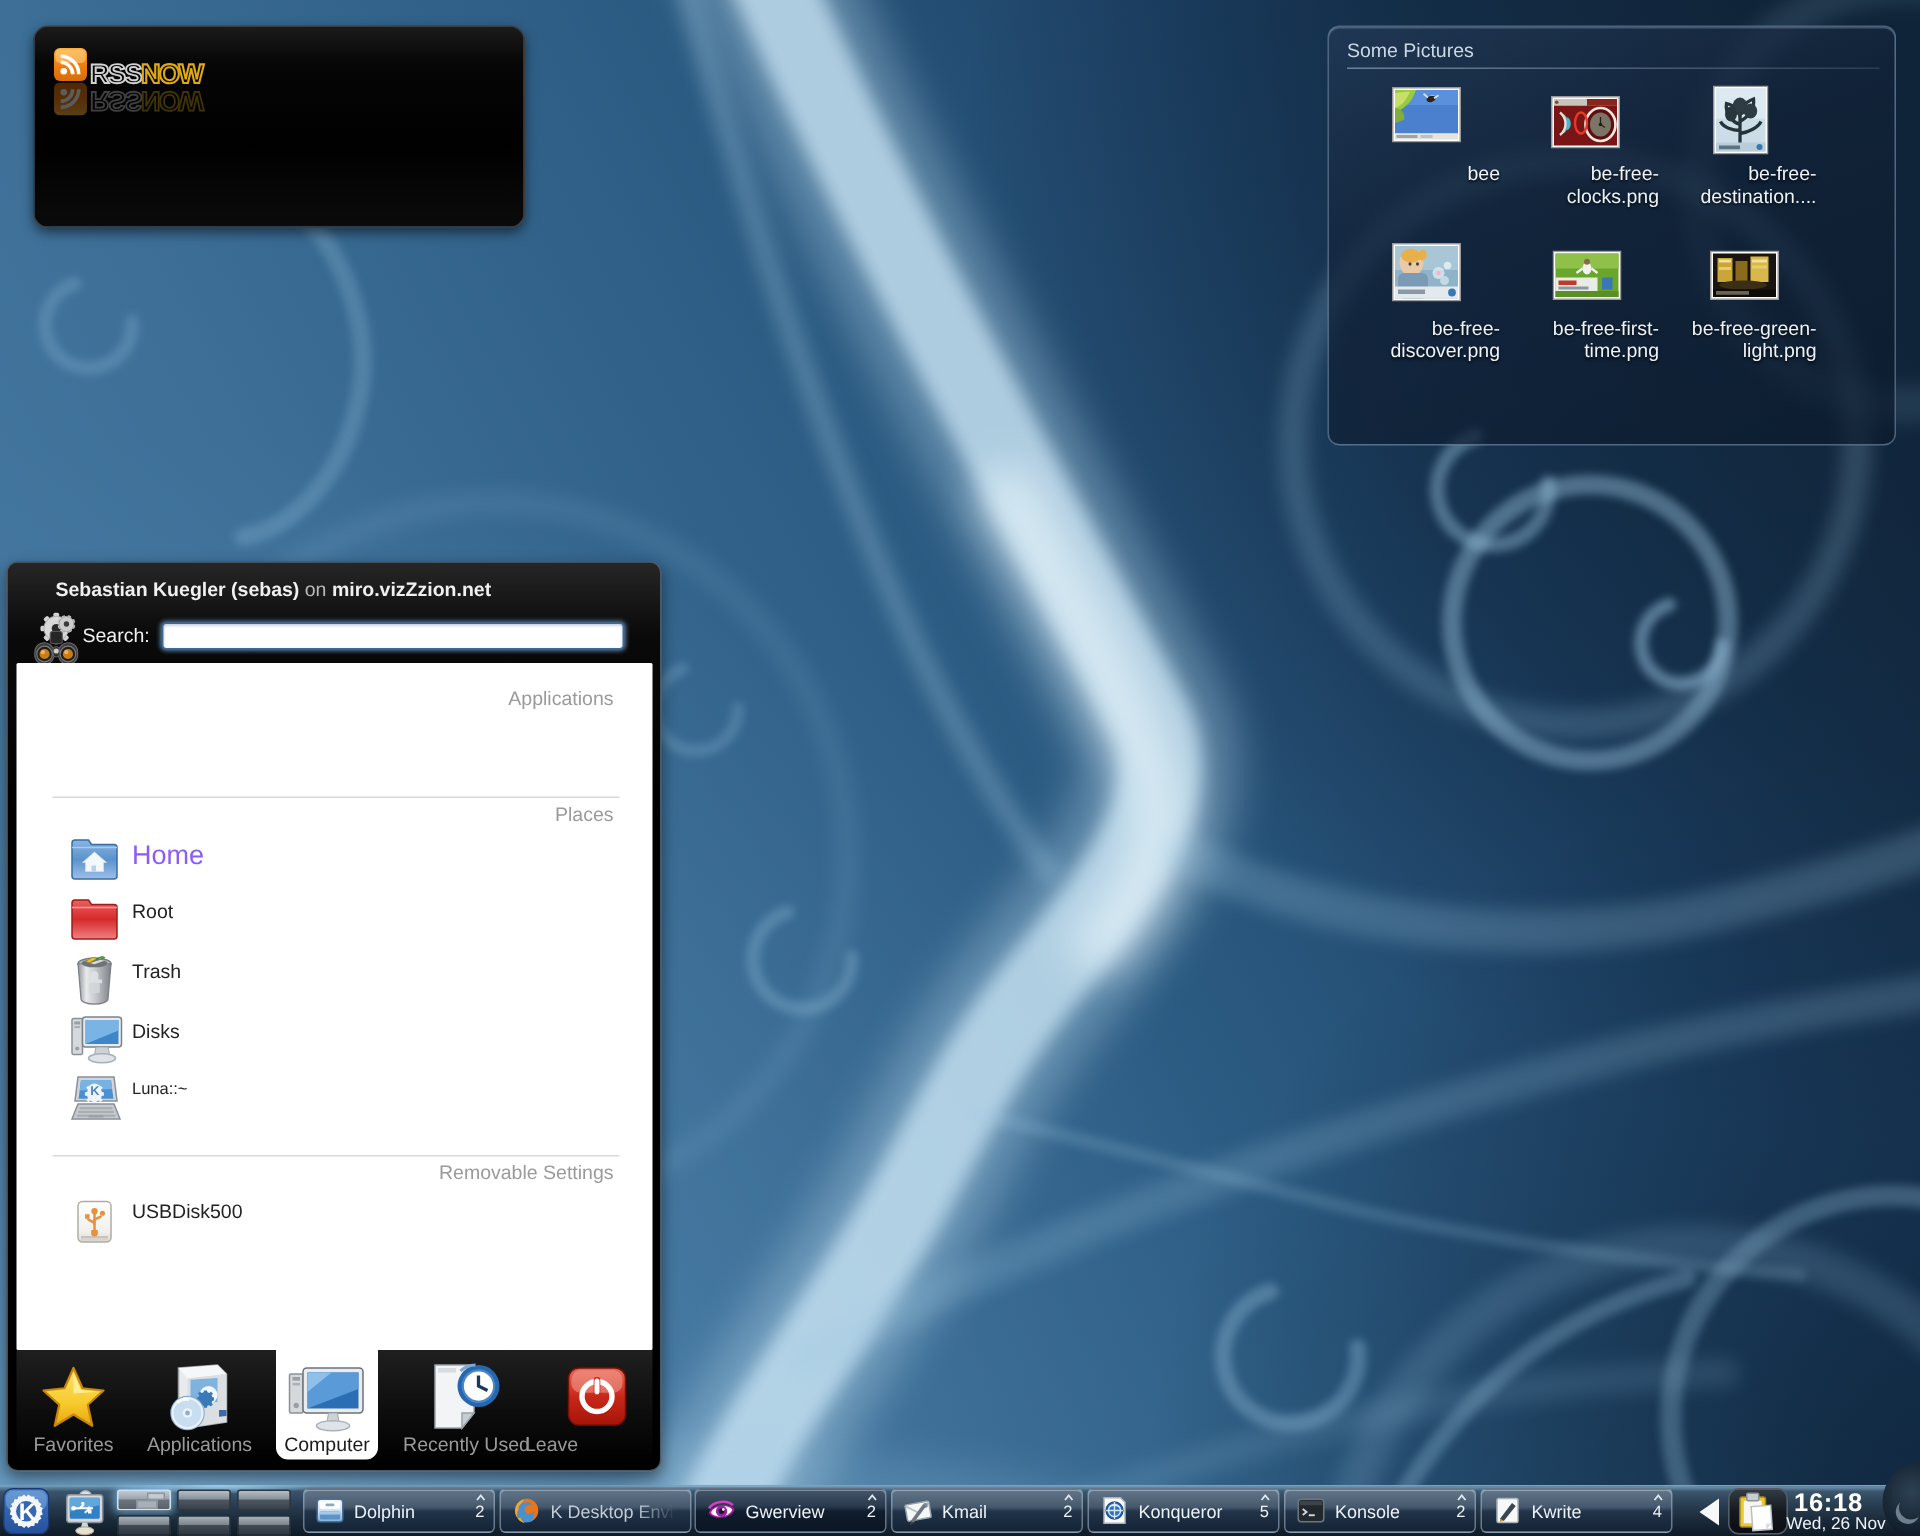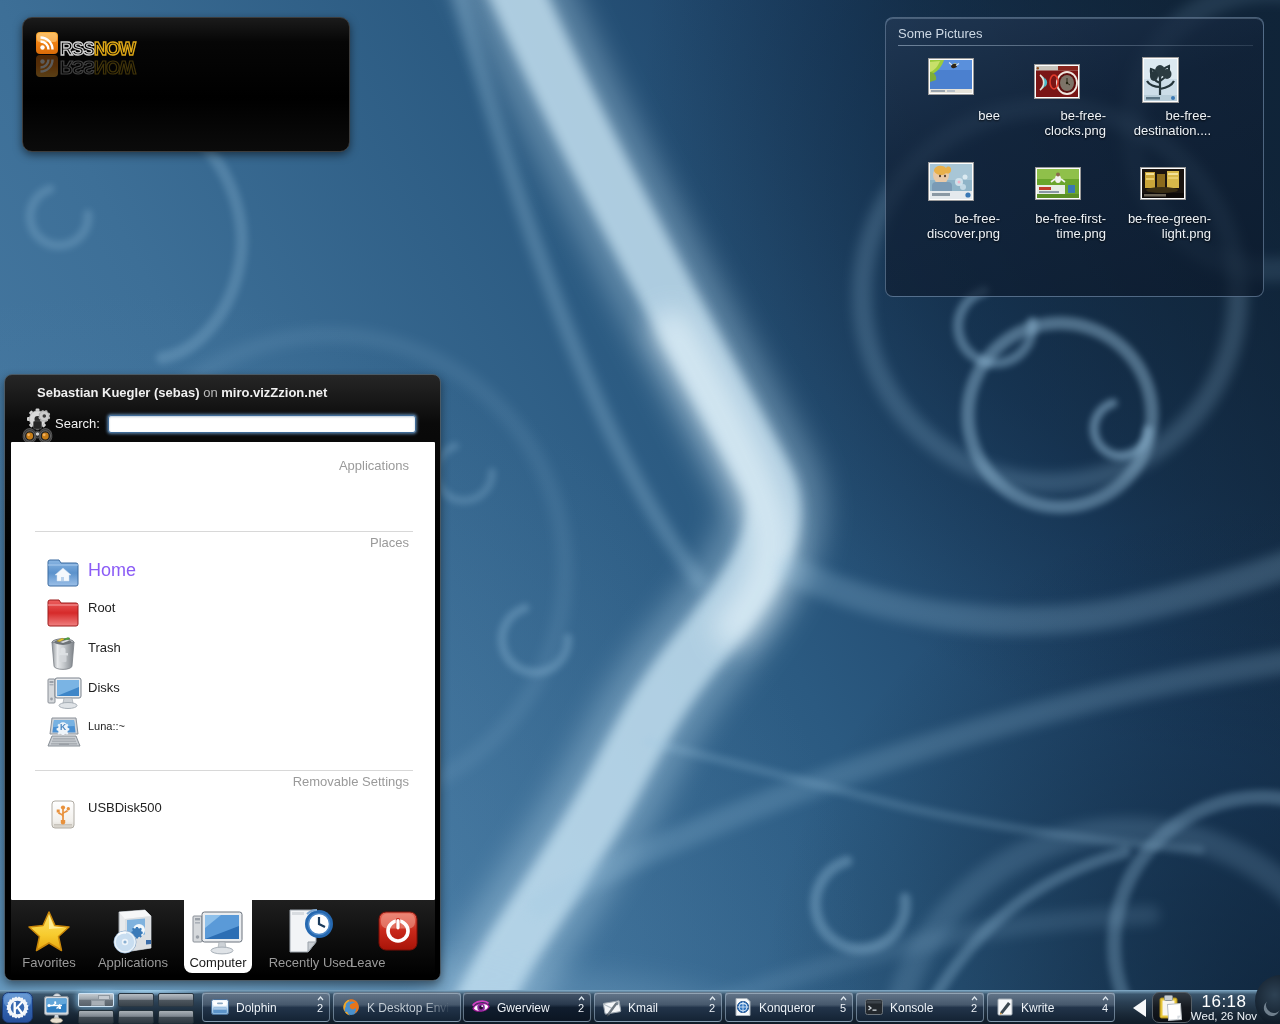--- a/index.html
+++ b/index.html
@@ -240,21 +240,21 @@
   <svg class="abs" style="left:1130px;top:6px" width="20" height="22" viewBox="0 0 20 22">
         <path d="M 16,2 L 16,20 L 3,11 z" fill="#f5f7f9"></path>
       </svg>
   <svg class="abs" style="left:1157px;top:3px" width="28" height="28" viewBox="0 0 28 28">
     <rect x="3" y="4" width="17" height="20" rx="1.5" fill="#e8c73a" stroke="#a8871a"></rect>
     <rect x="5.5" y="6.5" width="12" height="15" fill="#f8f6f0"></rect>
     <rect x="7.5" y="1.5" width="8" height="5" rx="1" fill="#c8cdd2" stroke="#8a9298"></rect>
     <path d="M 11,10 L 24,10 L 24,26 L 11,26 z" fill="#ffffff" stroke="#b8bec4" transform="rotate(-4 17 18)"></path>
     <path d="M 20,22 l 4,0 -4,4 z" fill="#d8dde2" transform="rotate(-4 17 18)"></path>
   </svg>
-  <div class="abs" style="left:1196px;top:1px;width:56px;height:17px;color:#ffffff;font-size:17px;font-weight:normal;text-align:center;letter-spacing:0.5px">16:18</div>
+  <div class="abs" style="left:1196px;top:1px;width:56px;height:17px;color:#ffffff;font-size:17px;font-weight:bold;letter-spacing:0.5px">16:18</div>
   <div class="abs" style="left:1186px;top:19px;width:76px;height:12px;color:#eef3f8;font-size:11.5px;text-align:center;white-space:nowrap">Wed, 26 Nov</div>
   <div class="abs" style="left:1255px;top:-16px;width:52px;height:52px;border-radius:50%;background:radial-gradient(circle at 38% 38%,#2e4254,#101c29 62%)">
     <div class="abs" style="left:11px;top:22px;width:16px;height:16px;border-radius:50%;background:transparent;box-shadow:-3px 2px 0 0 #7e8e9c;opacity:0.85;transform:rotate(-20deg)"></div>
   </div>
 </div>
 <div class="abs" id="rssnow" style="left:22px;top:17px;width:328px;height:135px;border-radius:10px;background:linear-gradient(180deg,#1b1b1b 0%,#060606 18%,#000 60%,#0b0b0b 100%);border:1px solid #3c3c3c;box-shadow:0 3px 8px rgba(0,0,0,0.5)">
   <svg class="abs" style="left:13px;top:14px" width="22" height="22" viewBox="0 0 22 22">
         <defs>
           <linearGradient id="rssg" x1="0" y1="0" x2="0" y2="1">
             <stop offset="0" stop-color="#fbb03b"></stop>

